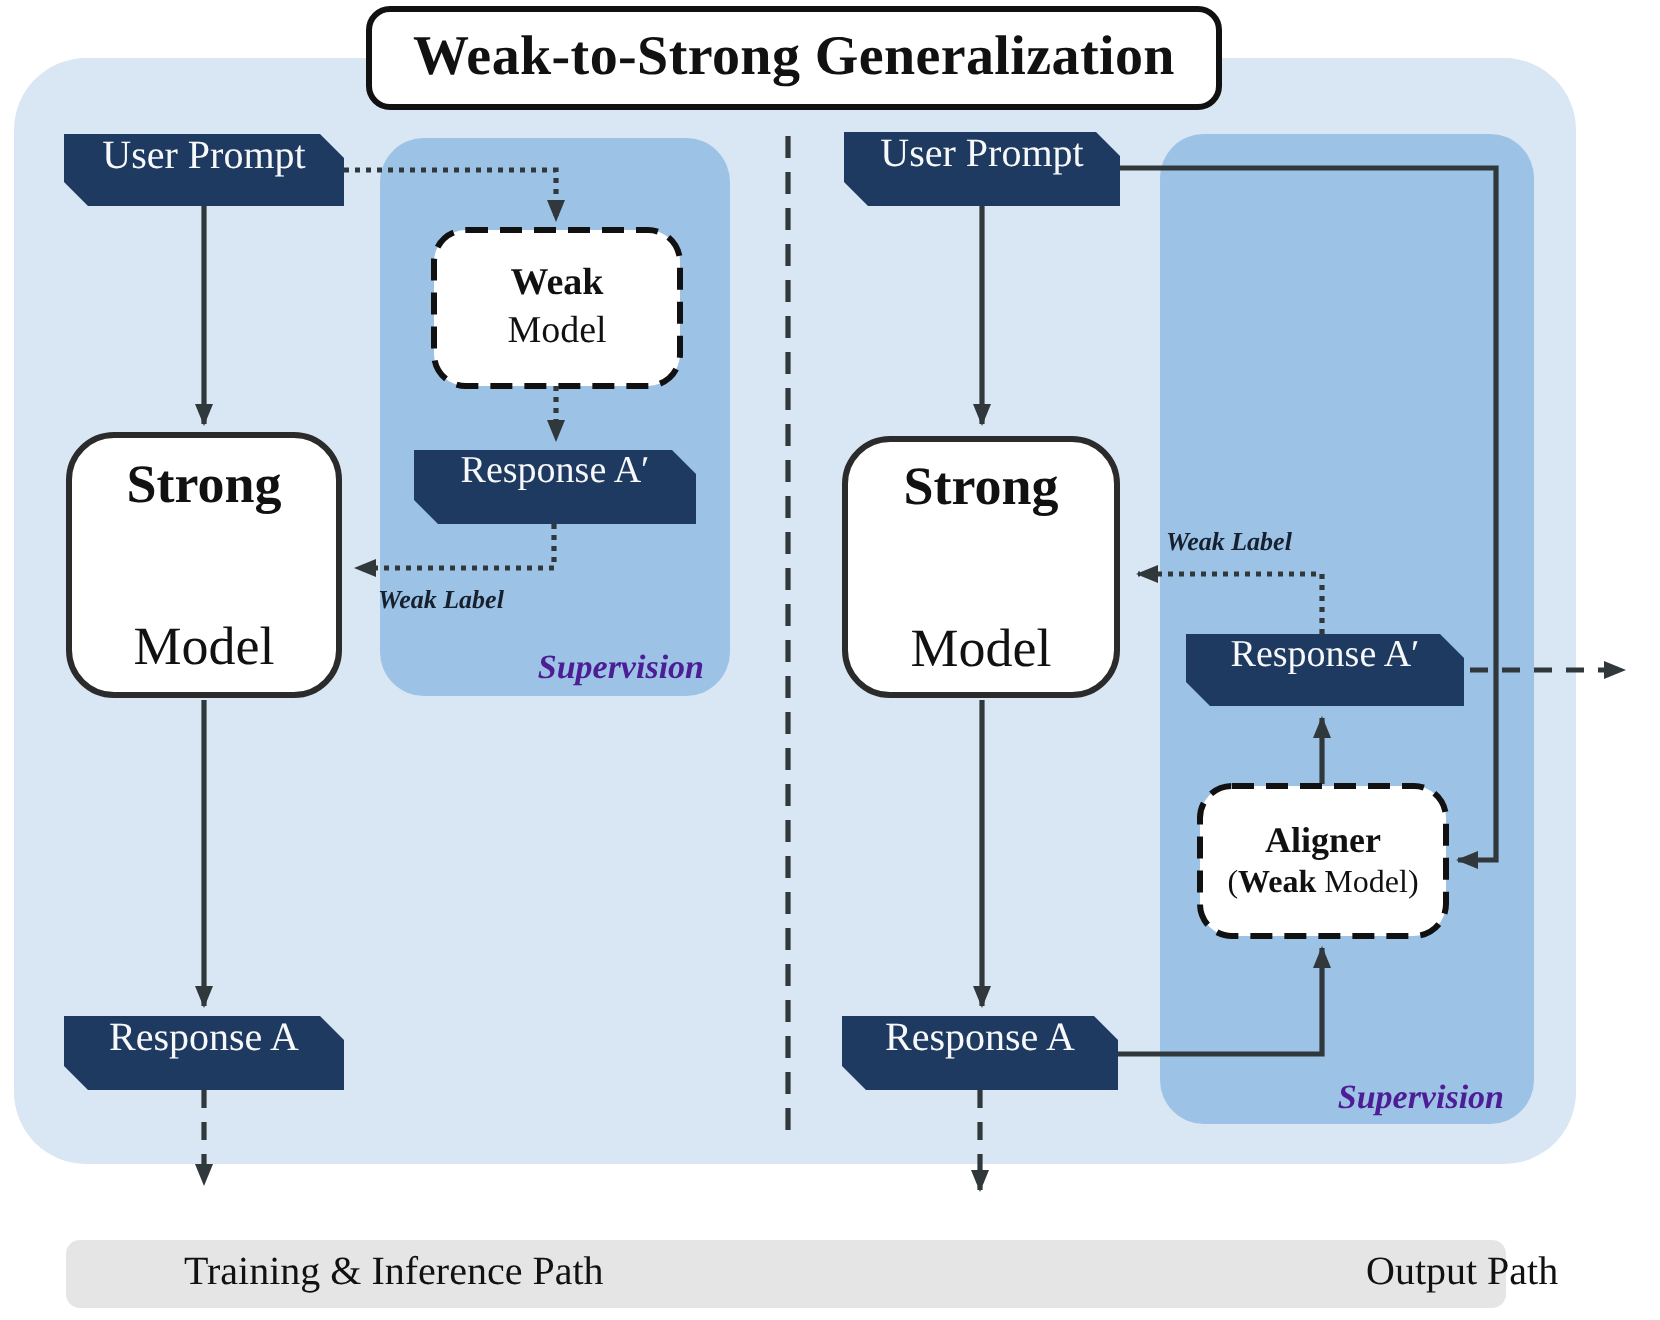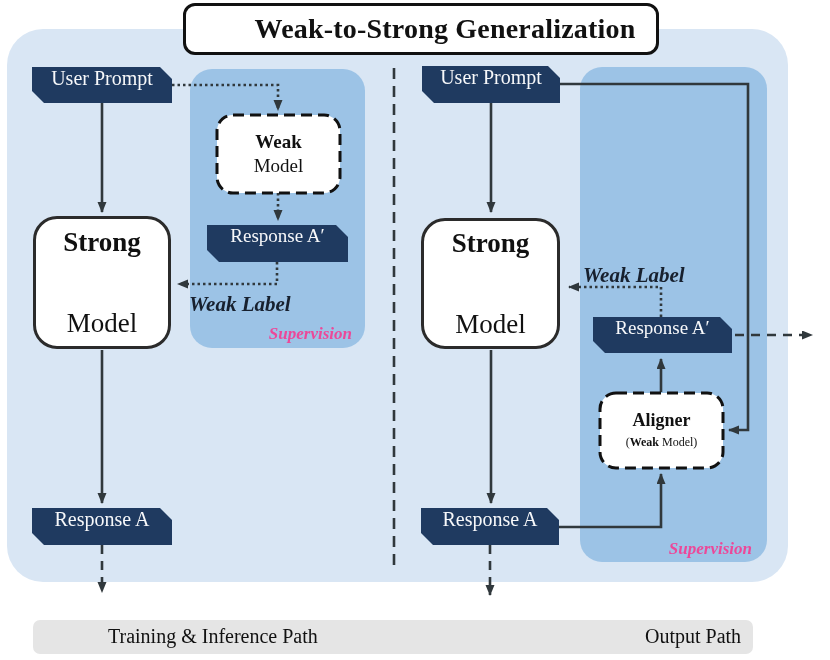--- a/index.html
+++ b/index.html
@@ -12,21 +12,21 @@
     left:7px;top:29px;width:781px;height:553px;
     background:#d9e6f4;border-radius:36px;
   }
   .supbox{background:#9cc3e6;border-radius:22px;}
   .sup-left{left:190px;top:69px;width:175px;height:279px;}
   .sup-right{left:580px;top:67px;width:187px;height:495px;}
   .title-box{
     left:183px;top:3px;width:422px;height:46px;
     background:#fff;border:3px solid #111;border-radius:12px;
     display:flex;align-items:center;justify-content:center;
-    font-size:28px;font-weight:bold;letter-spacing:.2px;padding-left:48px;
+    font-size:28px;font-weight:bold;letter-spacing:.2px;
   }
   svg.wires{left:0;top:0;width:830px;height:660px;pointer-events:none;}
   .navy{
     background:#1f3a60;color:#f7f8fa;display:flex;justify-content:center;
     font-size:20px;
     clip-path:polygon(0 0, calc(100% - 12px) 0, 100% 12px, 100% 100%, 12px 100%, 0 calc(100% - 12px));
   }
   .up-left{left:32px;top:67px;width:140px;height:36px;}
   .up-right{left:422px;top:66px;width:138px;height:37px;}
   .rap-left{left:207px;top:225px;width:141px;height:37px;font-size:19px;}
@@ -41,23 +41,23 @@
   .strong-left{left:33px;top:216px;width:132px;height:127px;}
   .strong-right{left:421px;top:218px;width:133px;height:125px;}
   .em{font-weight:bold;}
   .dashedbox{
     display:flex;flex-direction:column;align-items:center;justify-content:center;
     text-align:center;line-height:24px;
   }
   .weakmodel{left:217px;top:115px;width:123px;height:78px;font-size:19px;}
   .aligner{left:600px;top:393px;width:123px;height:75px;line-height:22px;align-items:center;}
   .aligner .l1{font-size:18px;font-weight:bold;}
-  .aligner .l2{font-size:12px;}
-  .edge-label{font-size:21px;font-weight:bold;font-style:italic;color:#17202e;}
-  .sup-label{font-size:17px;font-weight:bold;font-style:italic;color:#ec4899;}
+  .aligner .l2{font-size:16px;}
+  .edge-label{font-size:13px;font-weight:bold;font-style:italic;color:#17202e;}
+  .sup-label{font-size:17px;font-weight:bold;font-style:italic;color:#4c1d95;}
   .legend{
     left:33px;top:620px;width:720px;height:34px;background:#e5e5e5;border-radius:7px;
   }
   .legend-text{font-size:20px;color:#111;top:625px;white-space:nowrap;}
 </style>
 </head>
 <body>
 
 <div class="canvas">
 
@@ -138,16 +138,16 @@
   <div class="abs navy rap-right">
     <span>Response A′</span>
   </div>
   <div class="abs navy ra-right">
     <span>Response A</span>
   </div>
   <div class="abs edge-label" style="left:583px;top:263px;">Weak Label</div>
   <div class="abs sup-label" style="left:640px;top:539px;width:112px;text-align:right;">Supervision</div>
 
   <div class="abs legend"></div>
-  <div class="abs legend-text" style="left:108px;">Training &amp; Inference Path</div>
-  <div class="abs legend-text" style="left:645px;">Output Path</div>
+  <div class="abs legend-text" style="left:92px;">Training &amp; Inference Path</div>
+  <div class="abs legend-text" style="left:683px;">Output Path</div>
 
 </div>
 
 </body></html>

